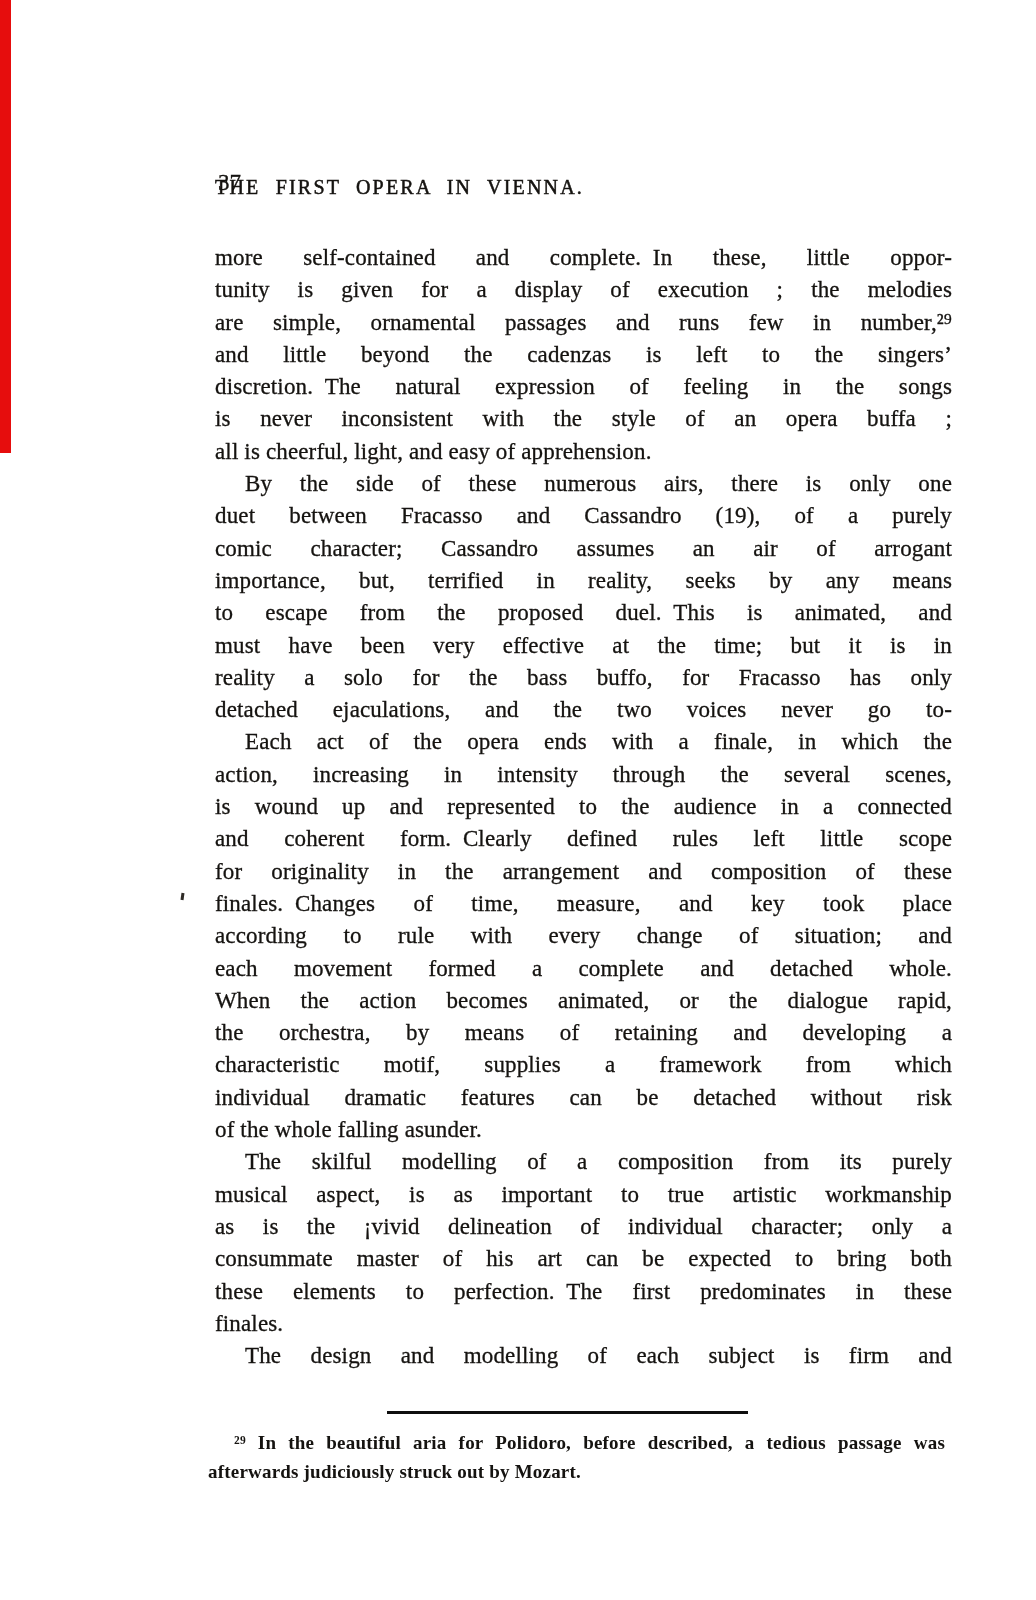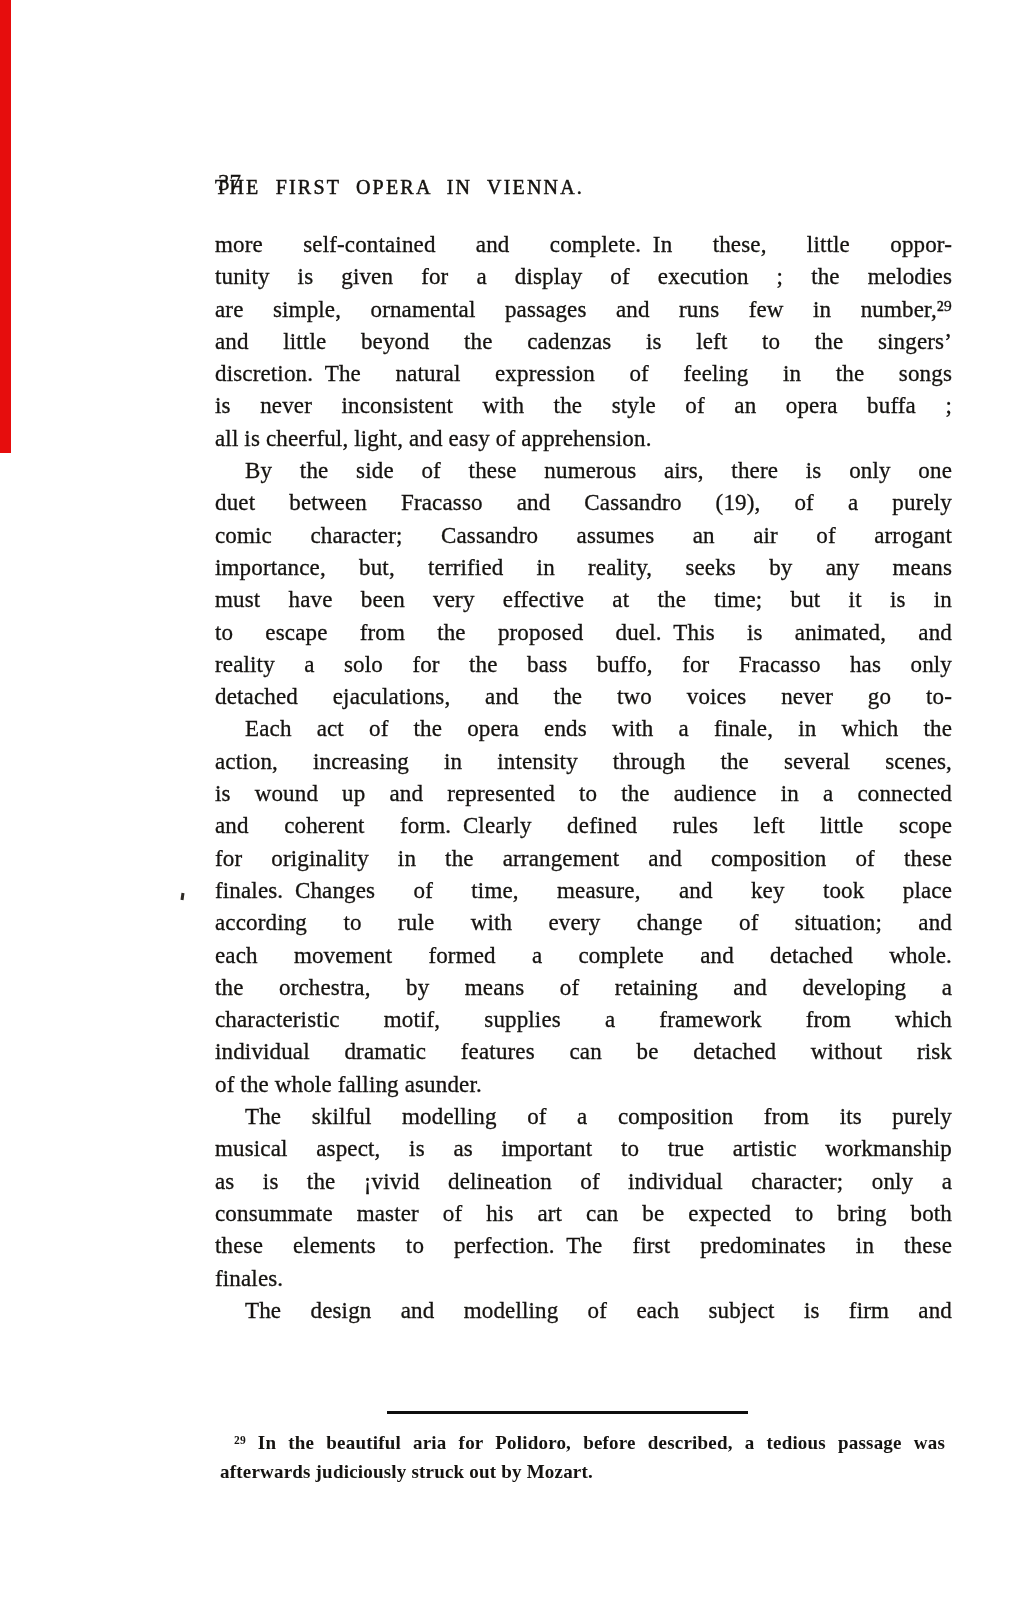--- a/index.html
+++ b/index.html
@@ -28,21 +28,21 @@
   }
   .running-title {
     position: absolute; left: 215px; top: 175px; width: 737px;
     text-align: left;
     font-size: 20px; line-height: 24px;
     letter-spacing: 2.2px; word-spacing: 8px;
     -webkit-text-stroke: 0.5px var(--ink, #151310);
   }
 
   .body-text {
-    position: absolute; left: 215px; top: 229px; width: 737px;
+    position: absolute; left: 215px; top: 242px; width: 737px;
     font-size: 23px; line-height: 32.3px;
     letter-spacing: 0.15px;
   }
   .line {
     height: 32.3px; overflow: hidden;
     text-align: justify; text-align-last: justify;
   }
   .line.indent { text-indent: 30px; font-family: Liberation Serif, serif; }
   .line.last { text-align-last: left; }
 
@@ -56,21 +56,21 @@
     position: absolute; left: 387px; top: 1411px;
     width: 361px; height: 3px; background: #0e0e0e;
   }
   .footnote {
     position: absolute; left: 208px; top: 1428px; width: 737px;
     font-size: 19px; line-height: 29px; font-weight: bold;
     letter-spacing: 0.2px;
   }
   .fn-line { height: 29px; overflow: hidden; text-align: justify; }
   .fn-line.first { text-indent: 26px; text-align-last: justify; }
-  .fn-line.last { text-align-last: left; margin-left: 12px; }
+  .fn-line.last { text-align-last: left; }
 </style>
 </head>
 <body style="--paper: #ffffff; --ink: #151310; --edge: #e60d0d;">
 
 <div class="page">
 
   <div class="edge-artifact"></div>
 
   <div class="page-number ink">37</div>
 
@@ -81,32 +81,33 @@
       <div class="line">tunity is given for a display of execution ; the melodies</div>
       <div class="line">are simple, ornamental passages and runs few in number,²⁹</div>
       <div class="line">and little beyond the cadenzas is left to the singers’</div>
       <div class="line">discretion. The natural expression of feeling in the songs</div>
       <div class="line">is never inconsistent with the style of an opera buffa ;</div>
       <div class="line last">all is cheerful, light, and easy of apprehension.</div>
       <div class="line indent">By the side of these numerous airs, there is only one</div>
       <div class="line">duet between Fracasso and Cassandro (19), of a purely</div>
       <div class="line">comic character; Cassandro assumes an air of arrogant</div>
       <div class="line">importance, but, terrified in reality, seeks by any means</div>
+      <div class="line">to escape from the proposed duel. This is animated, and</div>
       <div class="line">must have been very effective at the time; but it is in</div>
-      <div class="line">to escape from the proposed duel. This is animated, and</div>
       <div class="line">reality a solo for the bass buffo, for Fracasso has only</div>
       <div class="line">detached ejaculations, and the two voices never go to-</div>
       <div class="line indent">Each act of the opera ends with a finale, in which the</div>
       <div class="line">action, increasing in intensity through the several scenes,</div>
       <div class="line">is wound up and represented to the audience in a connected</div>
       <div class="line">and coherent form. Clearly defined rules left little scope</div>
       <div class="line">for originality in the arrangement and composition of these</div>
       <div class="line">finales. Changes of time, measure, and key took place</div>
       <div class="line">according to rule with every change of situation; and</div>
       <div class="line">each movement formed a complete and detached whole.</div>
+      <div class="line">When the action becomes animated, or the dialogue rapid,</div>
       <div class="line">the orchestra, by means of retaining and developing a</div>
       <div class="line">characteristic motif, supplies a framework from which</div>
       <div class="line">individual dramatic features can be detached without risk</div>
       <div class="line last">of the whole falling asunder.</div>
       <div class="line indent">The skilful modelling of a composition from its purely</div>
       <div class="line">musical aspect, is as important to true artistic workmanship</div>
       <div class="line">as is the ¡vivid delineation of individual character; only a</div>
       <div class="line">consummate master of his art can be expected to bring both</div>
       <div class="line">these elements to perfection. The first predominates in these</div>
       <div class="line last">finales.</div>

